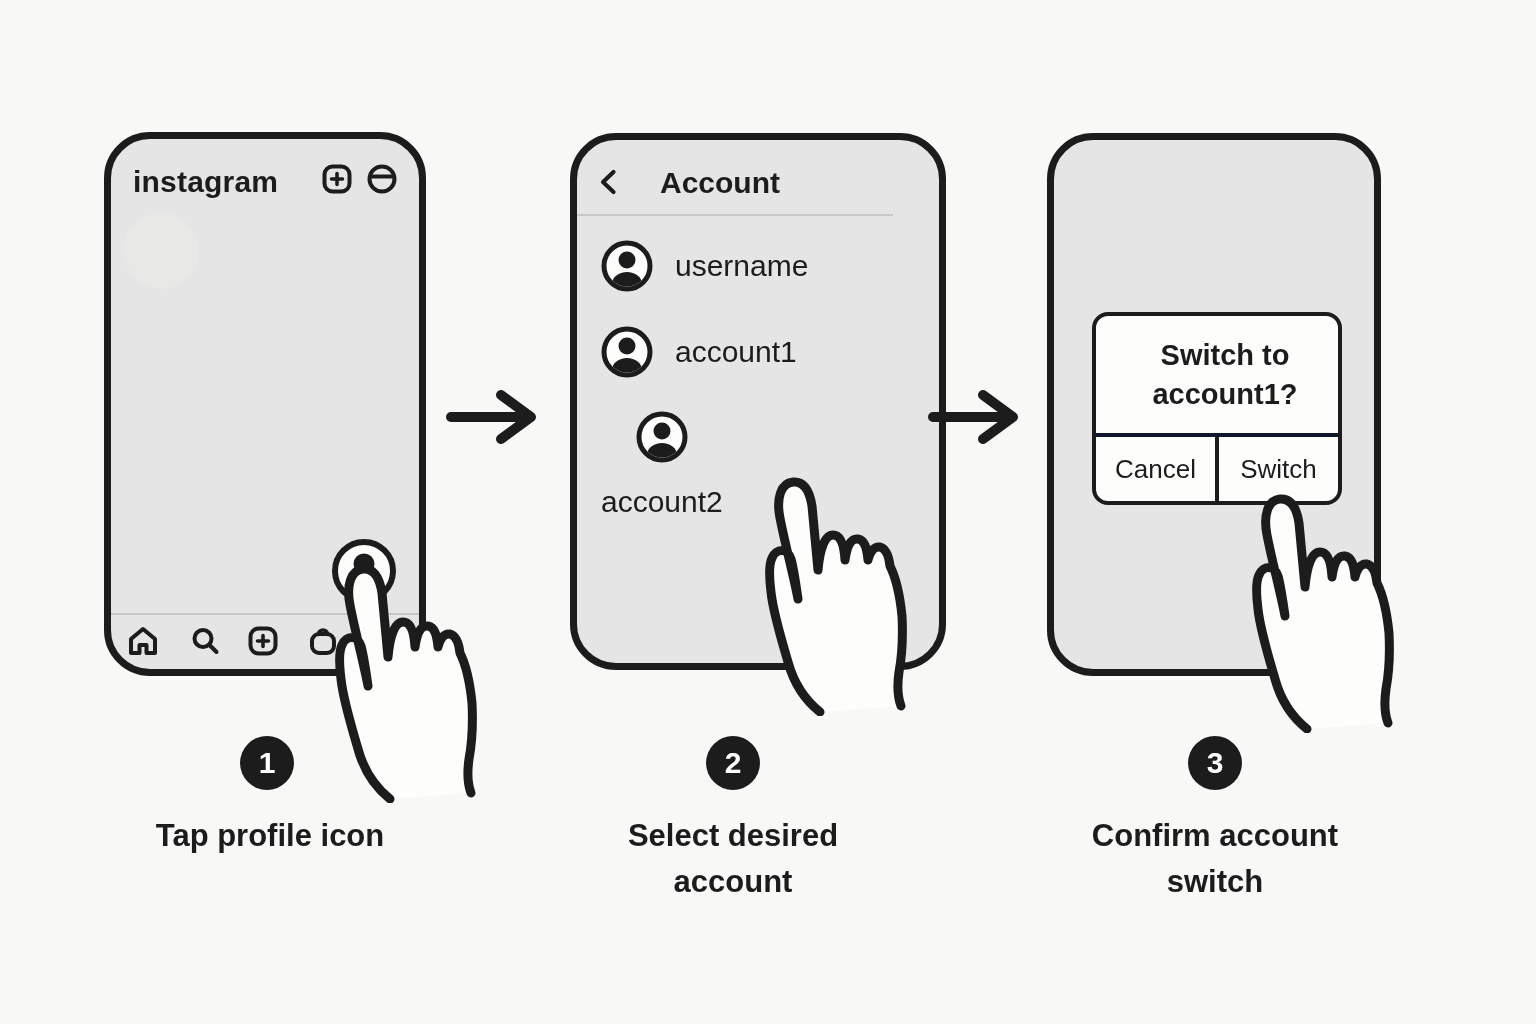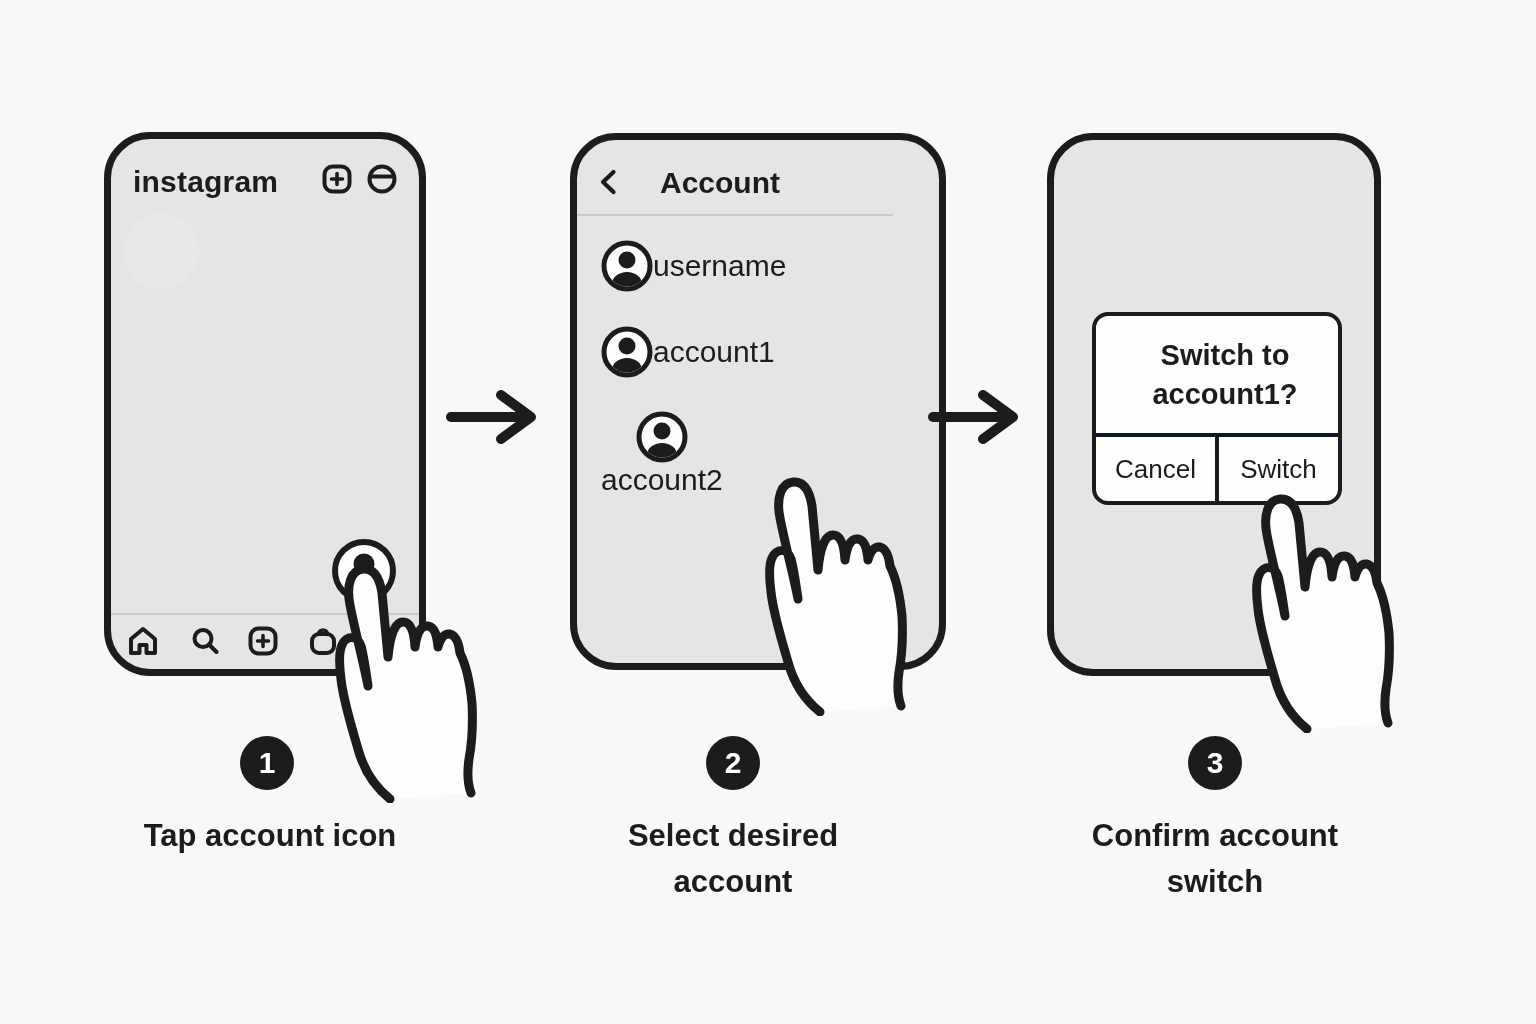--- a/index.html
+++ b/index.html
@@ -3,21 +3,21 @@
 <meta charset="utf-8">
 <style>
   html,body{margin:0;padding:0;background:#f8f8f6;font-family:"Liberation Sans",sans-serif;}
   .stage{position:relative;width:1536px;height:1024px;background:#f8f8f6;overflow:hidden;color:#1c1c1c;}
   .abs{position:absolute;}
   .phone{position:absolute;background:#e5e5e5;border:7px solid #1c1c1c;border-radius:46px;box-sizing:border-box;}
   .app-title{position:absolute;font-size:30px;font-weight:600;letter-spacing:.2px;color:#1c1c1c;white-space:nowrap;}
   .story{position:absolute;border-radius:50%;background:#e8e8e7;}
   .divline{position:absolute;background:#c9c9c9;height:2px;}
   .icon{position:absolute;display:block;}
-  .acct-row{position:absolute;display:flex;align-items:center;}
+  .acct-row{position:absolute;display:flex;align-items:center;gap:22px;}
   .acct-label{font-size:30px;font-weight:400;color:#1c1c1c;white-space:nowrap;}
   .hdr-title{position:absolute;font-size:30px;font-weight:700;color:#1c1c1c;white-space:nowrap;}
   .dialog{position:absolute;left:38px;top:172px;width:250px;height:193px;background:#fdfdfc;border:4px solid #1c1c1c;border-radius:16px;box-sizing:border-box;display:flex;flex-direction:column;}
   .dlg-msg{flex:1;display:flex;flex-direction:column;align-items:center;justify-content:center;font-size:29px;font-weight:600;line-height:39px;text-align:center;padding-left:16px;}
   .dlg-row{height:64px;display:flex;border-top:4px solid #0f172a;}
   .dlg-btn{flex:1;display:flex;align-items:center;justify-content:center;font-size:26px;font-weight:400;cursor:pointer;}
   .dlg-btn + .dlg-btn{border-left:4px solid #1c1c1c;}
   .badge{position:absolute;width:54px;height:54px;border-radius:50%;background:#1c1c1c;color:#ffffff;display:flex;align-items:center;justify-content:center;font-size:30px;font-weight:700;}
   .caption{position:absolute;width:320px;text-align:center;font-size:31px;font-weight:700;line-height:46px;color:#1c1c1c;}
 </style>
@@ -176,17 +176,17 @@
   <div class="badge" style="left:240px;top:736px;">
     <span>1</span>
   </div>
   <div class="badge" style="left:706px;top:736px;">
     <span>2</span>
   </div>
   <div class="badge" style="left:1188px;top:736px;">
     <span>3</span>
   </div>
 
-  <div class="caption" style="left:110px;top:813px;">Tap account icon</div>
+  <div class="caption" style="left:110px;top:813px;">Tap profile icon</div>
   <div class="caption" style="left:583px;top:813px;width:300px;">Select desired account</div>
   <div class="caption" style="left:1065px;top:813px;width:300px;">Confirm account switch</div>
 
 </div>
 
 </body></html>

